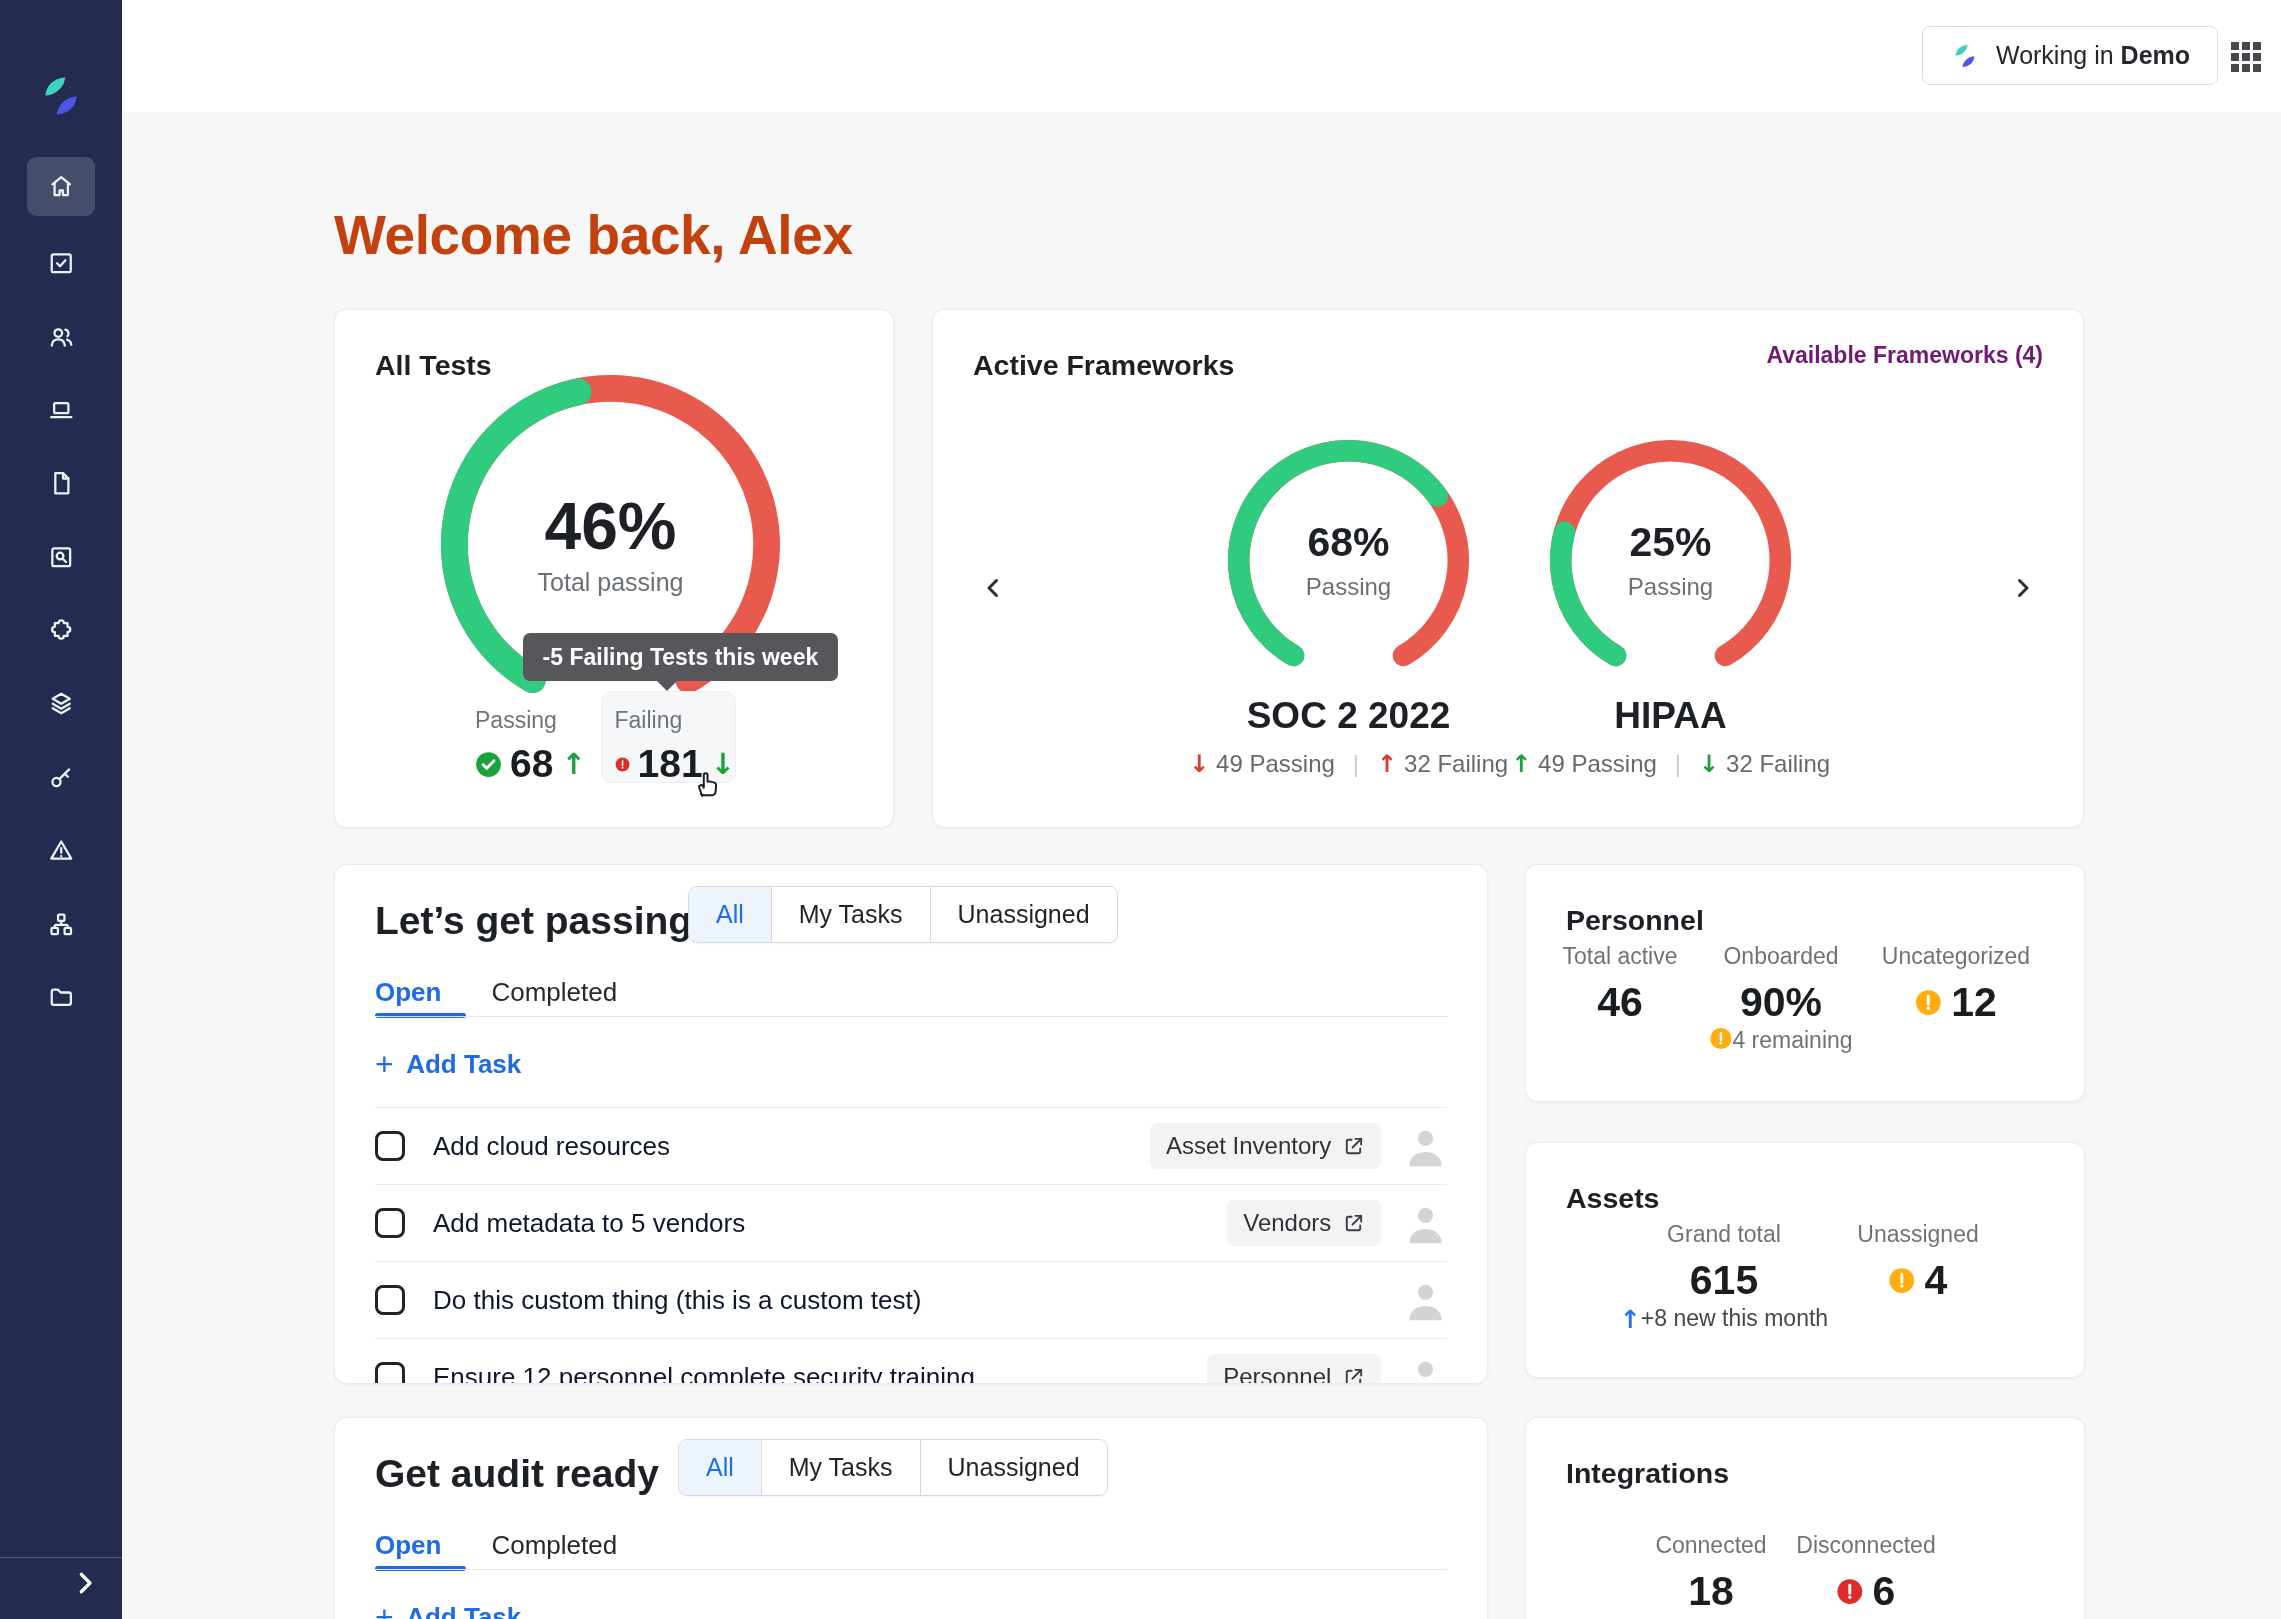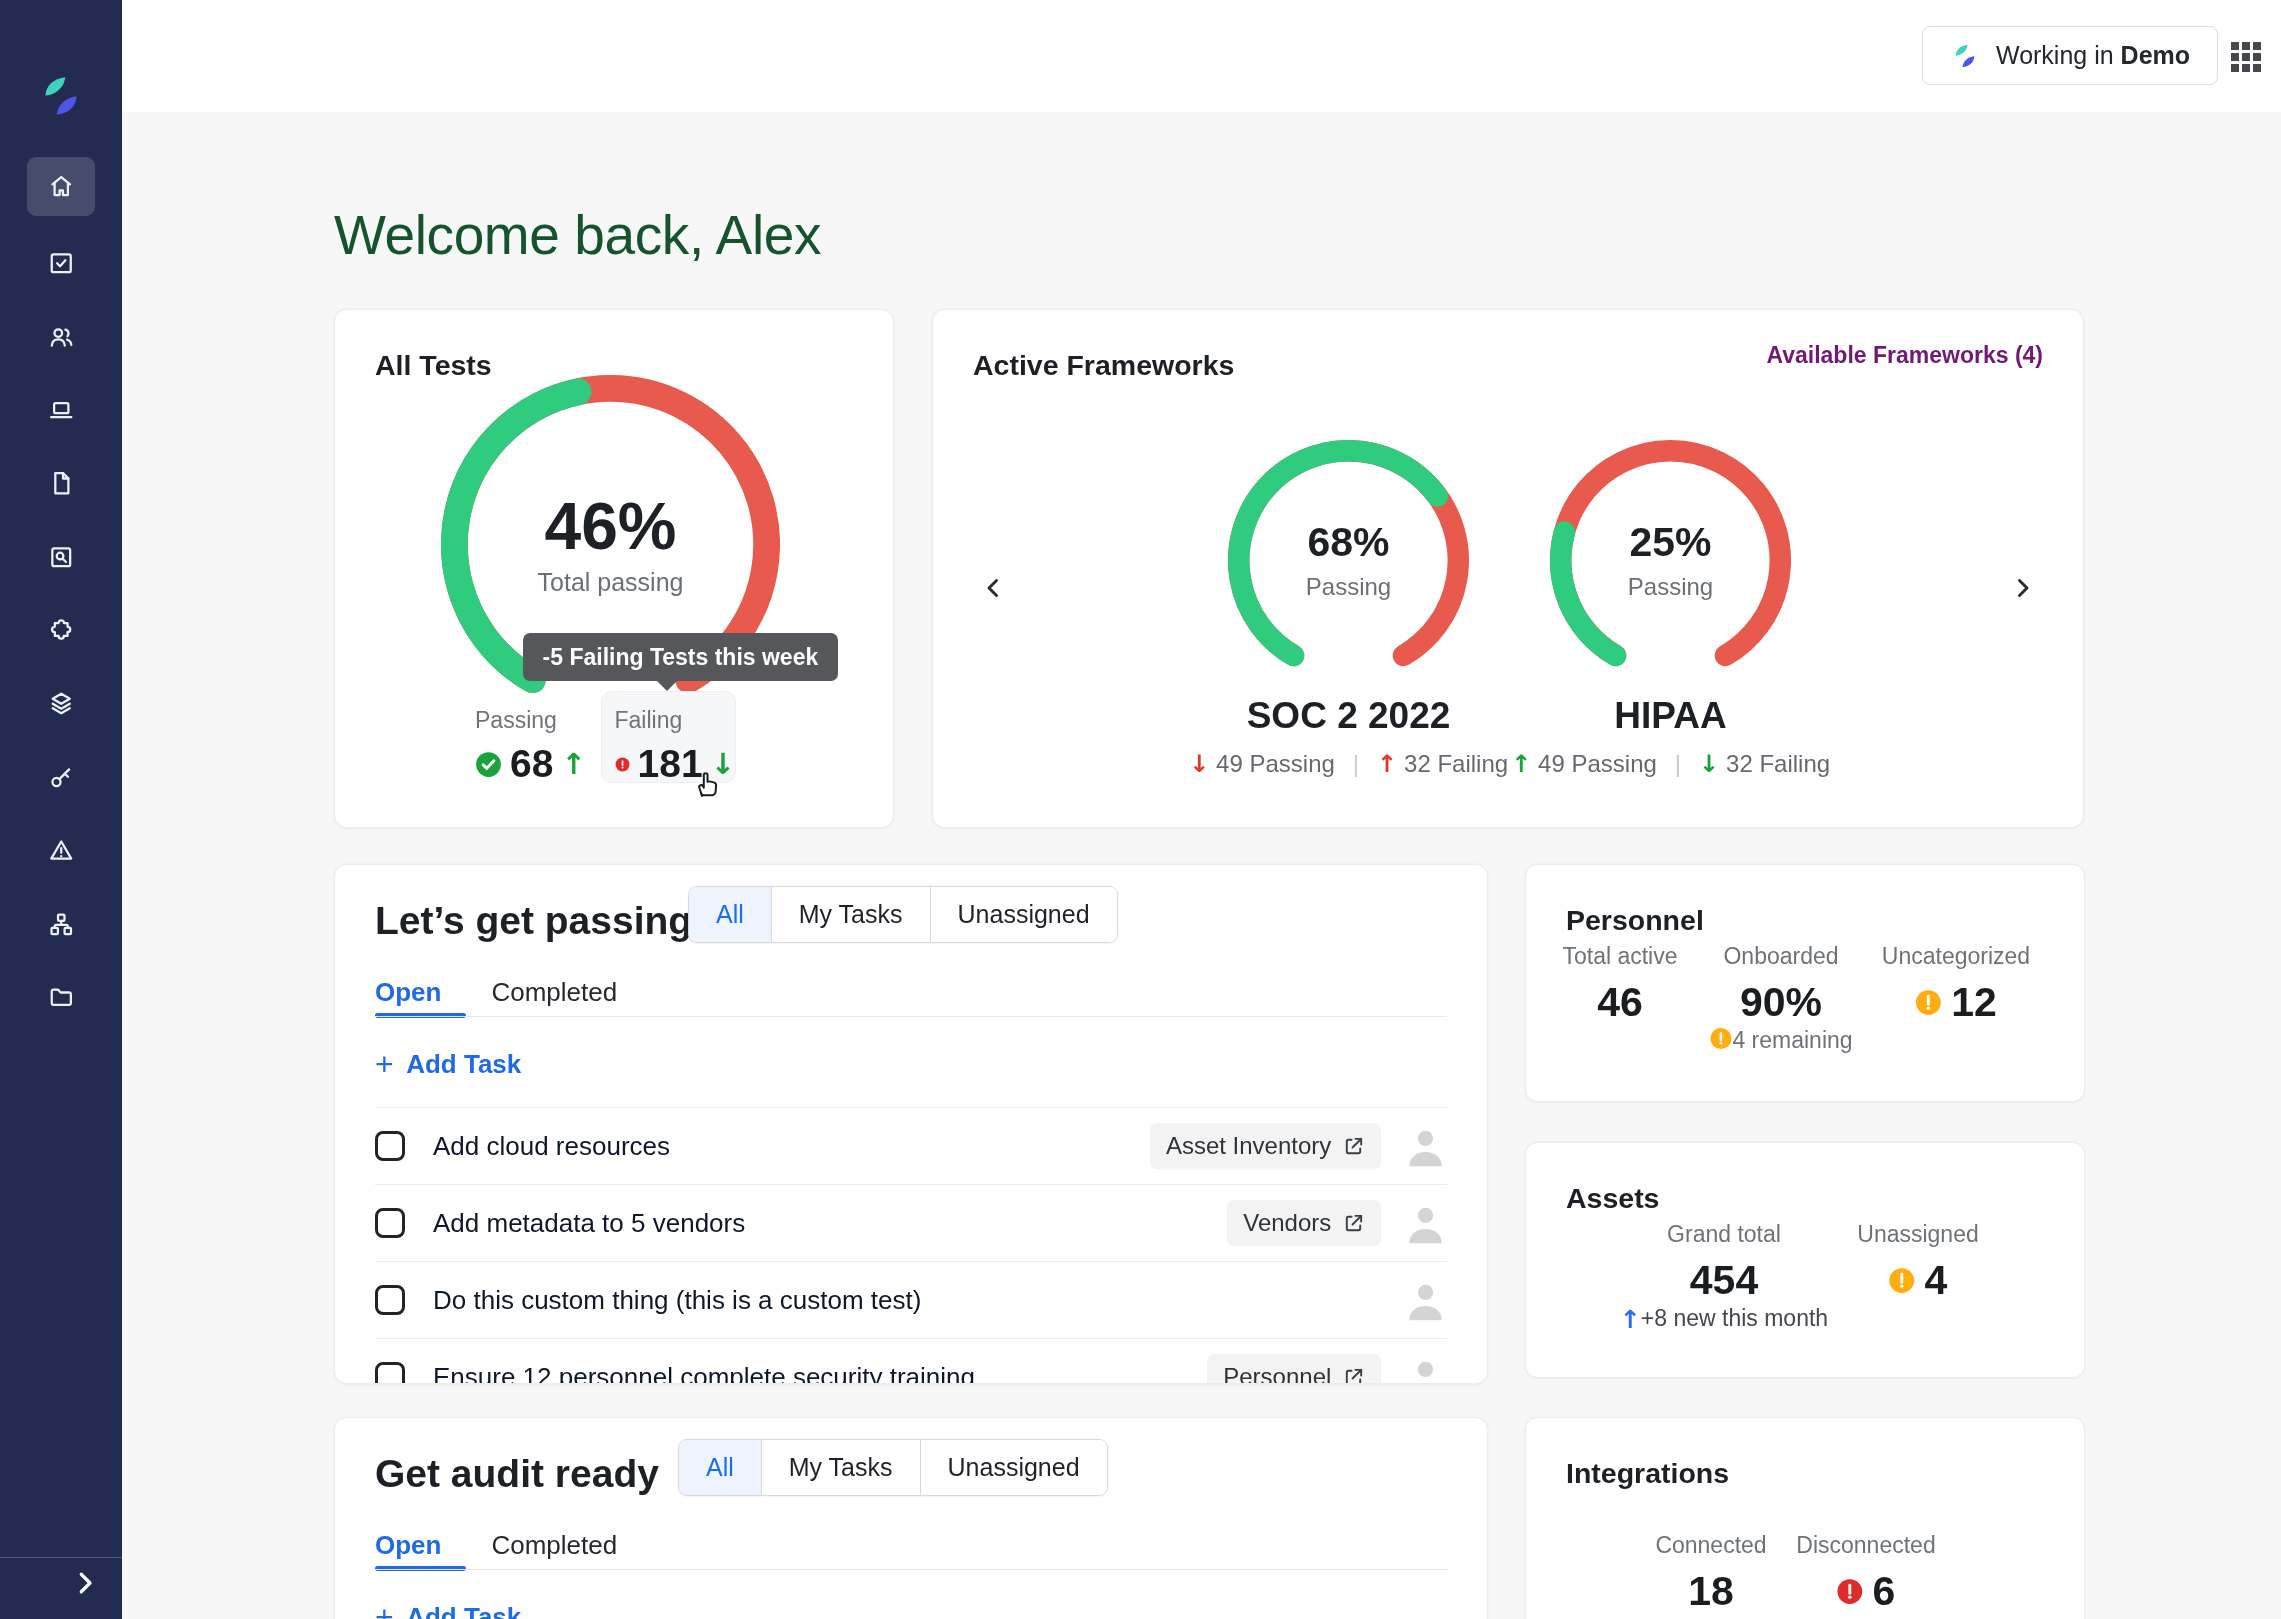--- a/index.html
+++ b/index.html
@@ -20,21 +20,21 @@
   .sidebar { position:absolute; left:0; top:0; width:122px; height:1619px; background:#232B50; z-index:5; }
   .side-logo { position:absolute; left:36px; top:71px; width:50px; height:50px; }
   .nav { position:absolute; left:0; top:157px; width:122px; display:flex; flex-direction:column; align-items:center; gap:21.4px; }
   .nav-item { width:52px; height:52px; display:flex; align-items:center; justify-content:center; color:#eef1f7; cursor:pointer; }
   .nav-item svg { width:28.5px; height:28.5px; }
   .nav-item.active { width:68px; height:59px; background:rgba(255,255,255,.16); border-radius:9px; }
   .side-divider { position:absolute; left:0; right:0; top:1557px; height:0.9px; background:rgba(255,255,255,.22); }
   .side-expand { position:absolute; left:70px; top:1568px; width:30px; height:30px; color:#fff; cursor:pointer; }
 
   
-  .greeting { position:absolute; left:334px; top:203px; font-size:55px; font-weight:400; color:#14532d; letter-spacing:-0.4px; }
+  .greeting { position:absolute; left:334px; top:203px; font-size:55px; font-weight:700; color:#c2410c; letter-spacing:-0.4px; }
   .card { position:absolute; background:#fff; border:0.9px solid #ececee; border-radius:12.5px; box-shadow:0 0.9px 2.7px rgba(15,18,25,.05); overflow:hidden; }
   .card-title { position:absolute; left:40px; top:39px; font-size:28.5px; font-weight:700; color:#1d2125; }
   .big-title { position:absolute; left:40px; top:34px; font-size:39px; font-weight:700; color:#1d2125; }
 
   
   .gauge { position:relative; }
   .gauge svg { position:absolute; left:0; top:0; }
   .gauge-center { position:absolute; inset:0; display:flex; flex-direction:column; align-items:center; justify-content:center; text-align:center; }
   .gauge-center .pct-lg { font-size:66px; font-weight:700; color:#1d2125; line-height:1.05; }
   .gauge-center .pct-md { font-size:41px; font-weight:700; color:#1d2125; line-height:1.1; }
@@ -438,21 +438,21 @@
       <span class="val">12</span>
     </div>
   </div>
 </div>
 
 <div class="card" id="card-assets">
   <div class="card-title">Assets</div>
   <div class="stat-col" style="left:198px; top:78px;">
     <div class="lab">Grand total</div>
     <div class="val-row">
-        <span class="val">454</span>
+        <span class="val">615</span>
       </div>
     <div class="note-row note-dark">
       <span class="blue-arrow">↑</span>
       <span>+8 new this month</span>
     </div>
   </div>
   <div class="stat-col" style="left:392px; top:78px;">
     <div class="lab">Unassigned</div>
     <div class="val-row">
       <svg width="27" height="27" viewBox="0 0 24 24">

